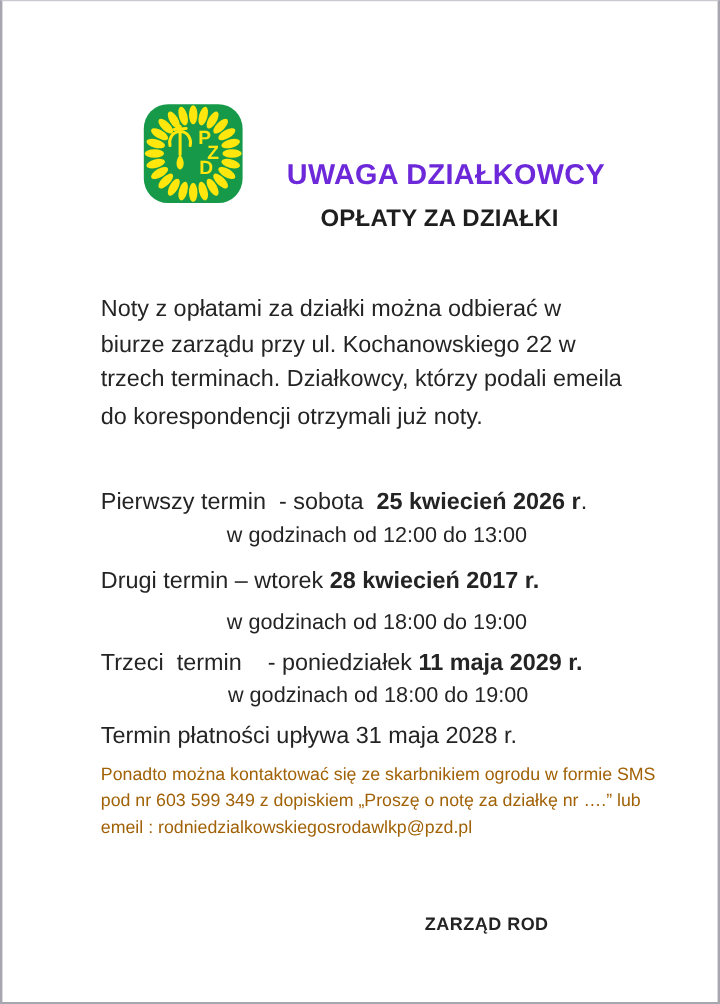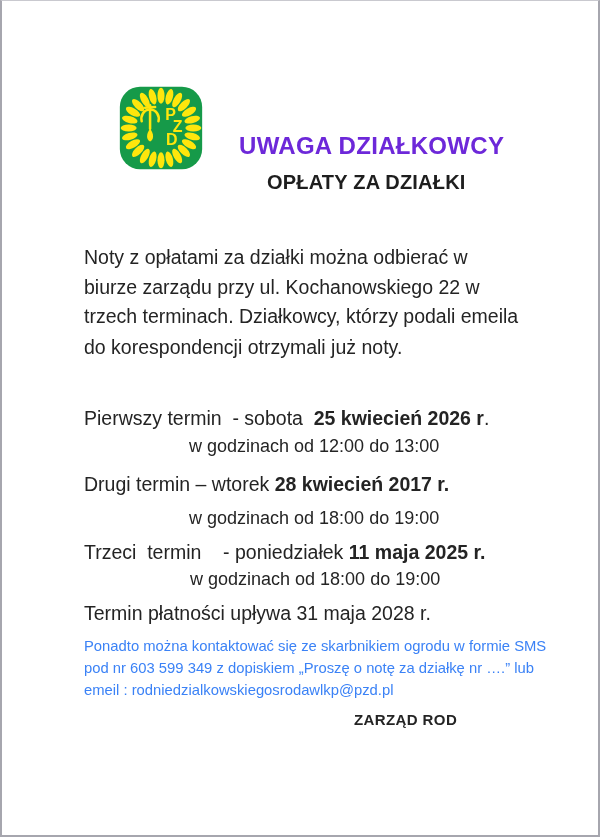--- a/index.html
+++ b/index.html
@@ -18,22 +18,22 @@
   }
   .abs{position:absolute;line-height:1.15;white-space:pre;}
   .logo{position:absolute;left:115px;top:85px;width:88px;height:84px;}
   .title{left:237px;top:131px;font-size:24px;font-weight:700;letter-spacing:0.3px;color:#6d28d9;}
   .subtitle{left:265px;top:170px;font-size:20px;font-weight:700;letter-spacing:0.2px;color:#1e1e1e;}
   .intro-line{left:82px;font-size:19.5px;}
   .term-line{left:82px;font-size:19.5px;}
   .term-date{font-weight:700;}
   .hours-line{font-size:18px;}
   .deadline{left:82px;top:601px;font-size:19.5px;}
-  .foot-line{left:82px;font-size:14.8px;color:#3b82f6;}
-  .signature{left:352px;top:710px;font-size:15px;font-weight:600;letter-spacing:0.4px;}
+  .foot-line{left:82px;font-size:14.8px;color:#a16207;}
+  .signature{left:352px;top:761px;font-size:15px;font-weight:600;letter-spacing:0.4px;}
 </style>
 </head>
 <body>
 
 <div class="page">
 
   <svg class="logo" viewBox="0 0 100 100" aria-hidden="true">
     <rect x="1" y="1" width="98" height="98" rx="24" fill="#169a49"></rect>
     <g fill="#ffe60c">
       <ellipse cx="50" cy="11.5" rx="4.2" ry="9.5"></ellipse>
@@ -82,21 +82,21 @@
   <div class="abs intro-line" style="top:275px">biurze zarządu przy ul. Kochanowskiego 22 w</div>
   <div class="abs intro-line" style="top:304px">trzech terminach. Działkowcy, którzy podali emeila</div>
   <div class="abs intro-line" style="top:335px">do korespondencji otrzymali już noty.</div>
 
   <div class="abs term-line" style="top:406px"><span>Pierwszy termin  - sobota  </span><span class="term-date">25 kwiecień 2026 r</span><span>.</span></div>
   <div class="abs hours-line" style="top:435px;left:187px">w godzinach od 12:00 do 13:00</div>
 
   <div class="abs term-line" style="top:472px"><span>Drugi termin – wtorek </span><span class="term-date">28 kwiecień 2017 r.</span><span></span></div>
   <div class="abs hours-line" style="top:507px;left:187px">w godzinach od 18:00 do 19:00</div>
 
-  <div class="abs term-line" style="top:540px"><span>Trzeci  termin    - poniedziałek </span><span class="term-date">11 maja 2025 r.</span><span></span></div>
+  <div class="abs term-line" style="top:540px"><span>Trzeci  termin    - poniedziałek </span><span class="term-date">11 maja 2029 r.</span><span></span></div>
   <div class="abs hours-line" style="top:568px;left:188px">w godzinach od 18:00 do 19:00</div>
 
   <div class="abs deadline">Termin płatności upływa 31 maja 2028 r.</div>
 
   <div class="abs foot-line" style="top:637px">Ponadto można kontaktować się ze skarbnikiem ogrodu w formie SMS</div>
   <div class="abs foot-line" style="top:659px">pod nr 603 599 349 z dopiskiem „Proszę o notę za działkę nr ….” lub</div>
   <div class="abs foot-line" style="top:681px">emeil : rodniedzialkowskiegosrodawlkp@pzd.pl</div>
 
   <div class="abs signature">ZARZĄD ROD</div>
 

